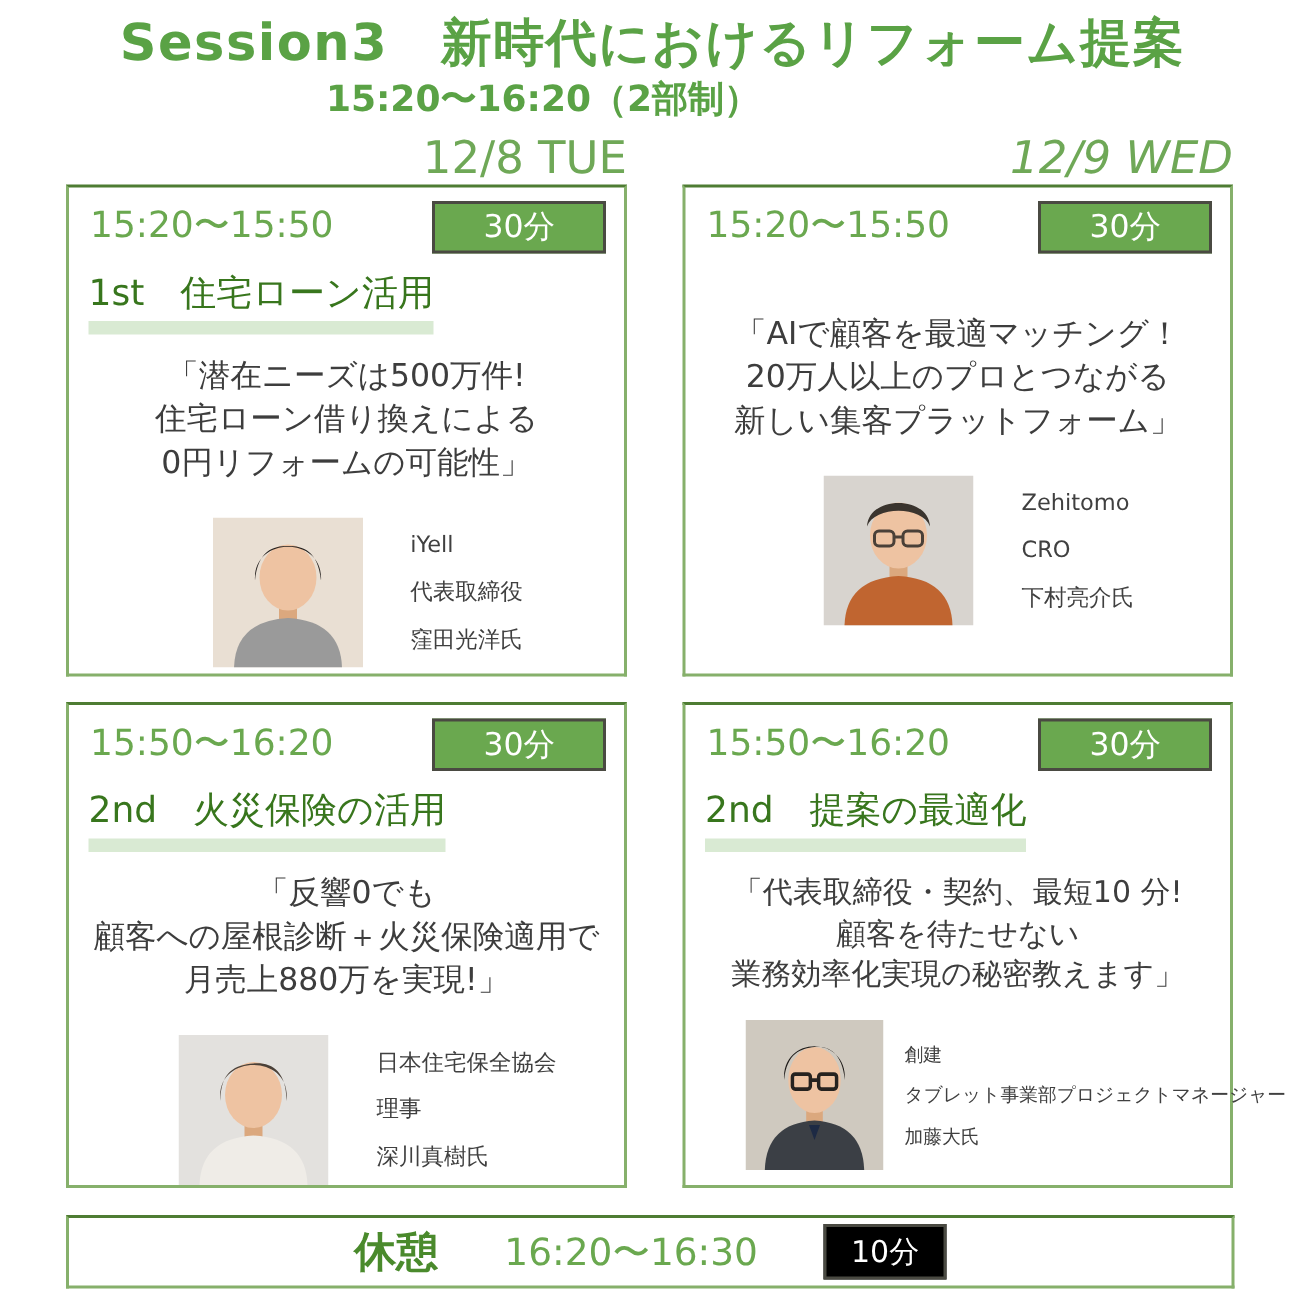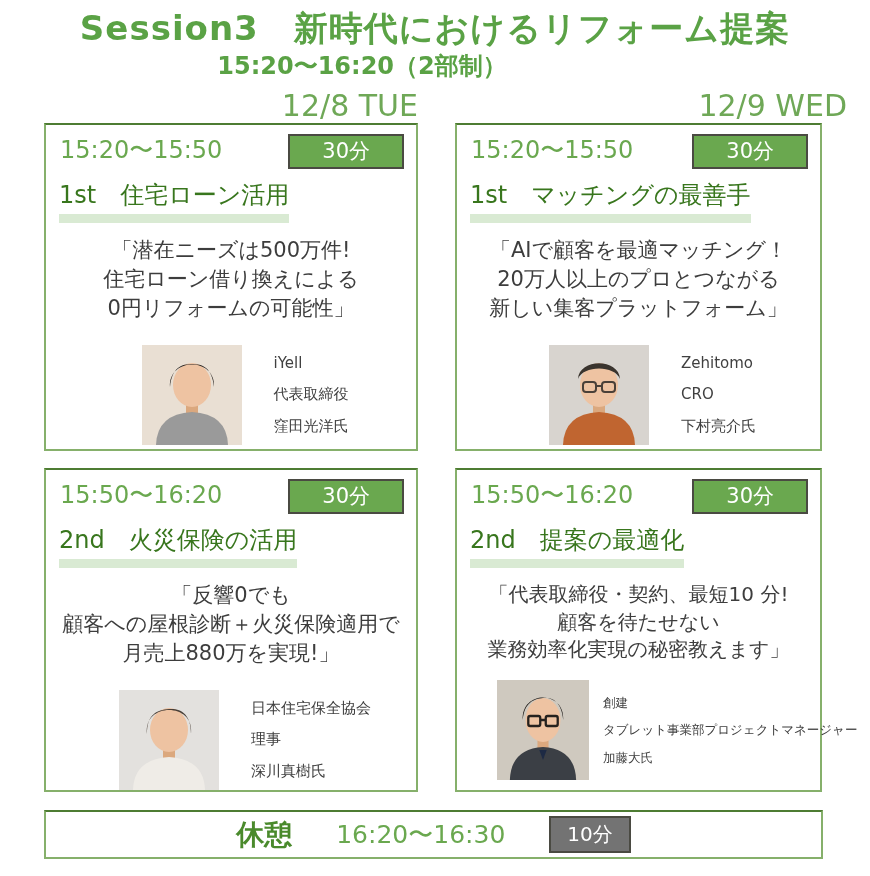--- a/index.html
+++ b/index.html
@@ -6,21 +6,21 @@
   html,body { width:870px; height:876px; background:#ffffff;
     font-family:"DejaVu Sans","Liberation Sans",sans-serif; overflow:hidden; position:relative; }
 
   .page-title { position:absolute; top:6px; left:0; width:870px; text-align:center;
     font-size:34px; font-weight:bold; color:#5aa245; letter-spacing:1px; }
   .page-subtitle { position:absolute; top:50px; left:0; width:724px; text-align:center;
     font-size:24px; font-weight:bold; color:#5aa245; }
 
   .day-label { position:absolute; top:88px; font-size:30px; color:#6fa857; text-align:right; }
   .day-left  { left:44px;  width:374px; }
-  .day-right { left:480px; width:367px; }
+  .day-right { left:455px; width:367px;font-style:italic; }
 
   .card { position:absolute; background:#fff; border:2px solid #86b06b; border-top-color:#4e7c33; }
   #card-0 { left:44px;  top:123px; width:374px; height:328px; }
   #card-1 { left:455px; top:123px; width:367px; height:328px; }
   #card-2 { left:44px;  top:468px; width:374px; height:324px; }
   #card-3 { left:455px; top:468px; width:367px; height:324px; }
 
   .card-top { display:flex; justify-content:space-between; align-items:flex-start; padding:9px 12px 0 14px; }
   .time { font-size:24px; color:#6aa84f; }
   .badge { background:#6aa84f; color:#ffffff; border:2px solid #4a4a42;
@@ -39,21 +39,21 @@
   #card-3 .speaker-info { font-size:12.5px; line-height:2.2; }
 
   .photo { width:100px; height:100px; flex:0 0 auto; }
   #card-3 .photo { width:92px; height:100px; }
 
   .break-bar { position:absolute; left:44px; top:810px; width:779px; height:49px;
     background:#fff; border:2px solid #86b06b; border-top-color:#4e7c33;
     display:flex; justify-content:center; align-items:center; gap:44px; }
   .break-label { font-size:28px; font-weight:bold; color:#4a8a2c; }
   .break-time { font-size:25px; color:#6aa84f; }
-  .break-badge { background:#737373; color:#fff; border:2px solid #4a4a42;
+  .break-badge { background:#000000; color:#fff; border:2px solid #4a4a42;
     font-size:20px; padding:3px 16px; }
 </style>
 </head>
 <body>
 
 <div class="page-title">Session3　新時代におけるリフォーム提案</div>
 <div class="page-subtitle">15:20〜16:20（2部制）</div>
 
 <div class="day-label day-left">12/8 TUE</div>
 <div class="day-label day-right">12/9 WED</div>
@@ -87,21 +87,20 @@
     </div>
   </div>
 </div>
 
 <div class="card" id="card-1">
   <div class="card-top">
     <span class="time">15:20〜15:50</span>
     <span class="badge">30分</span>
   </div>
   <div class="heading-wrap">
-    <div class="heading">1st　マッチングの最善手</div>
     <div class="heading-bar"></div>
   </div>
   <div class="quote">
     <div>「AIで顧客を最適マッチング！</div>
     <div>20万人以上のプロとつながる</div>
     <div>新しい集客プラットフォーム」</div>
   </div>
   <div class="speaker">
     <svg class="photo" viewBox="0 0 100 100">
       <rect width="100" height="100" fill="#d8d4cf"></rect>

